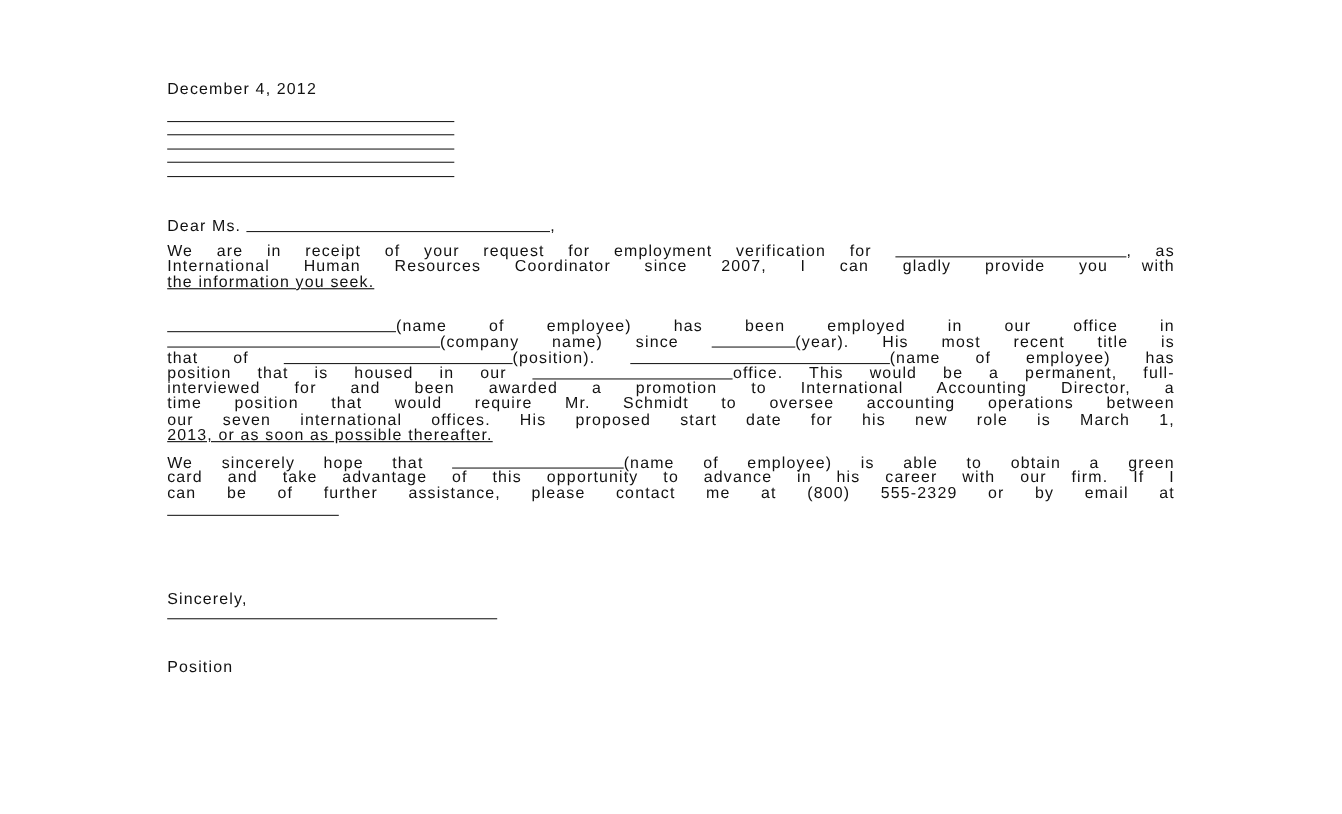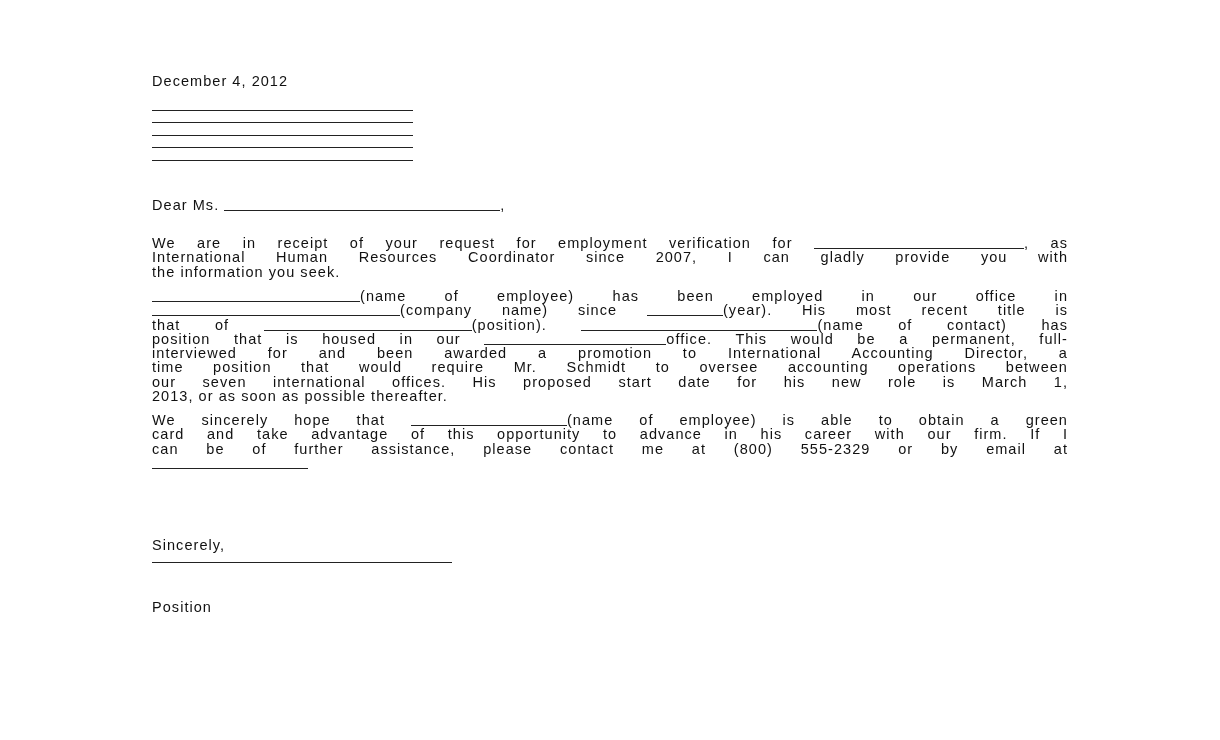--- a/index.html
+++ b/index.html
@@ -52,30 +52,31 @@
     }
     .para .ln {
       display: block;
       text-align: justify;
       text-align-last: justify;
       height: 14.3px;
       white-space: nowrap;
     }
     .para .ln.last {
       text-align-last: left;
+      text-decoration: underline;
     }
     .blank {
       display: inline-block;
       border-bottom: 1.3px solid #222;
       height: 11px;
       vertical-align: baseline;
       position: relative;
       top: 1px;
     }
-    .p1 { top: 236px; }
+    .p1 { top: 221px; }
     .p2 { top: 289px; }
     .p3 { top: 413px; }
     .email-line {
       position: absolute;
       left: 152px;
       top: 468px;
       width: 156px;
       border-top: 1.3px solid #222;
     }
     .closing { top: 538px; }
@@ -108,21 +109,21 @@
 
   <div class="para p1">
     <span class="ln"><span>We are in receipt of your request for employment verification for</span> <span class="blank" style="width:210px"></span><span>, as</span></span>
     <span class="ln">International Human Resources Coordinator since 2007, I can gladly provide you with</span>
     <span class="ln last">the information you seek.</span>
   </div>
 
   <div class="para p2">
     <span class="ln"><span class="blank" style="width:208px"></span><span>(name of employee) has been employed in our office in</span></span>
     <span class="ln"><span class="blank" style="width:248px"></span><span>(company name) since</span> <span class="blank" style="width:76px"></span><span>(year). His most recent title is</span></span>
-    <span class="ln"><span>that of</span> <span class="blank" style="width:208px"></span><span>(position).</span> <span class="blank" style="width:236px"></span><span>(name of contact) has</span></span>
+    <span class="ln"><span>that of</span> <span class="blank" style="width:208px"></span><span>(position).</span> <span class="blank" style="width:236px"></span><span>(name of employee) has</span></span>
     <span class="ln"><span>position that is housed in our</span> <span class="blank" style="width:182px"></span><span>office. This would be a permanent, full-</span></span>
     <span class="ln">interviewed for and been awarded a promotion to International Accounting Director, a</span>
     <span class="ln">time position that would require Mr. Schmidt to oversee accounting operations between</span>
     <span class="ln">our seven international offices. His proposed start date for his new role is March 1,</span>
     <span class="ln last">2013, or as soon as possible thereafter.</span>
   </div>
 
   <div class="para p3">
     <span class="ln"><span>We sincerely hope that</span> <span class="blank" style="width:156px"></span><span>(name of employee) is able to obtain a green</span></span>
     <span class="ln">card and take advantage of this opportunity to advance in his career with our firm. If I</span>

